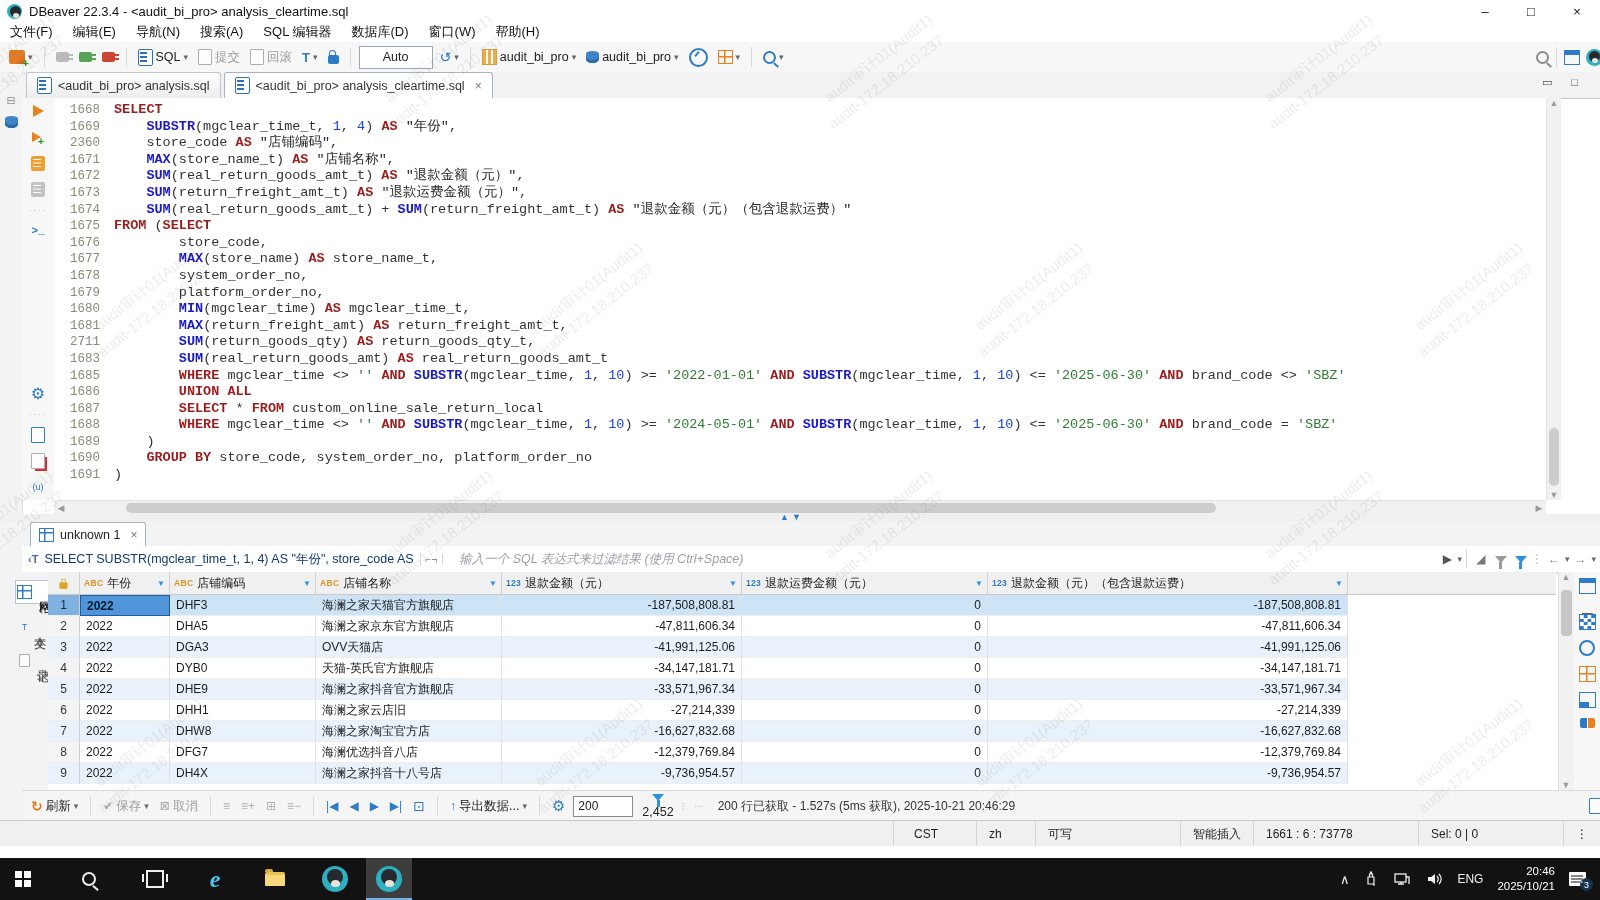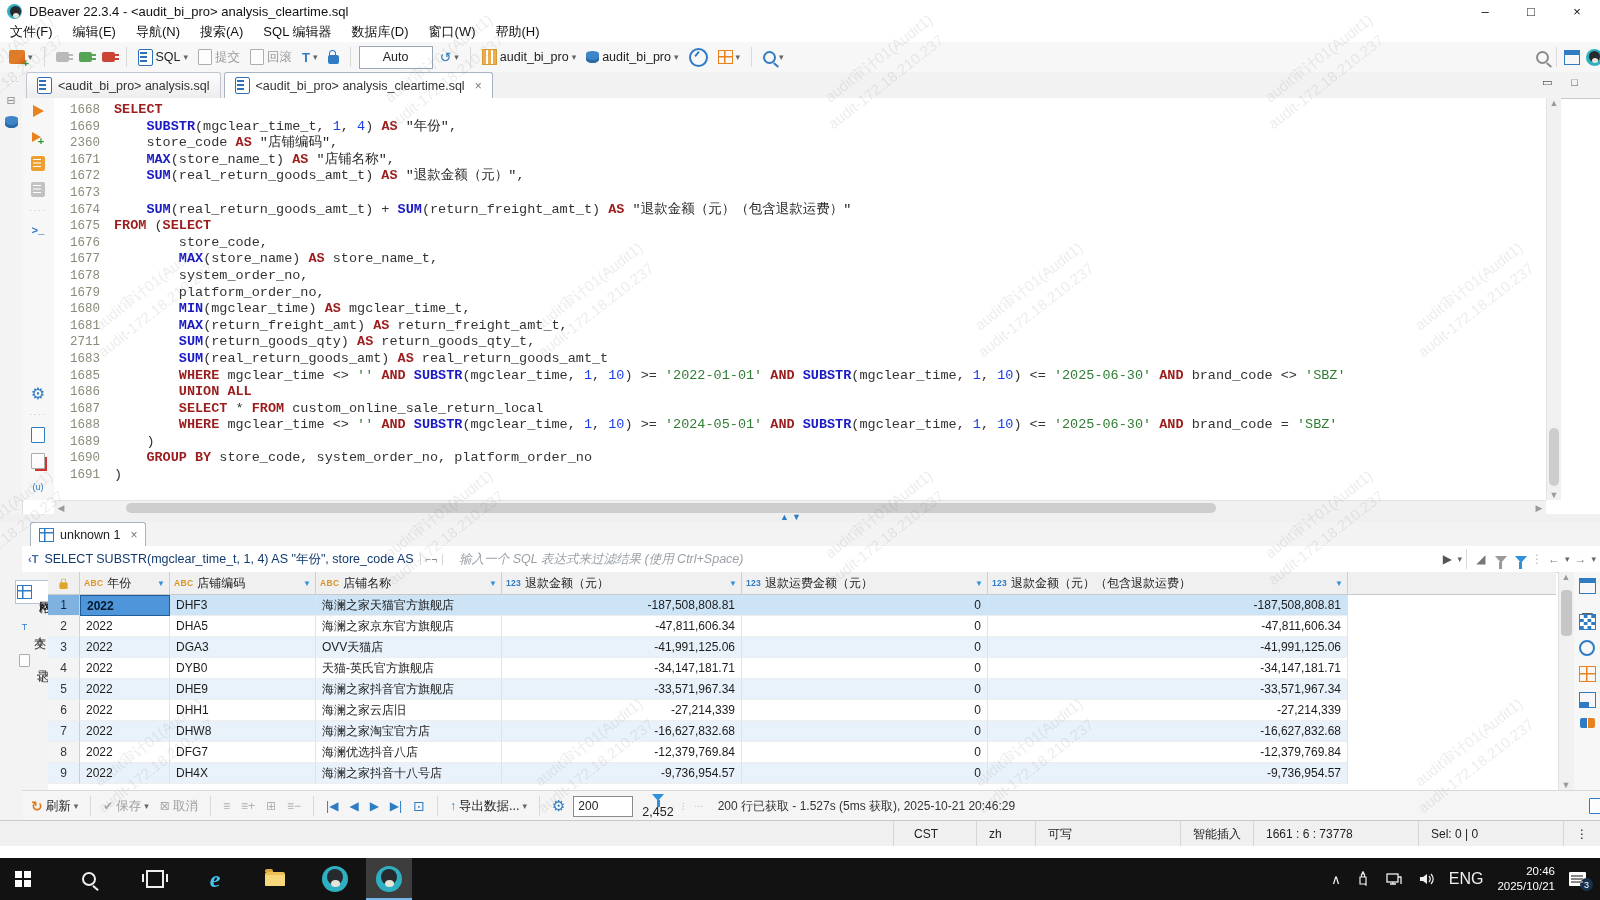--- a/index.html
+++ b/index.html
@@ -340,21 +340,21 @@
         <span style="color:#2f7bc4;font-size:9px;">(u)</span>
       </span>
   </div>
 
   <div class="abs editor" id="code">
       <div class="code-line"><span class="ln">1668</span><span class="cd"><span class="tk-k">SELECT</span></span></div>
       <div class="code-line"><span class="ln">1669</span><span class="cd"><span class="tk-t">    </span><span class="tk-f">SUBSTR</span><span class="tk-t">(mgclear_time_t, </span><span class="tk-n">1</span><span class="tk-t">, </span><span class="tk-n">4</span><span class="tk-t">) </span><span class="tk-k">AS</span><span class="tk-t"> </span><span class="tk-q">"年份"</span><span class="tk-t">,</span></span></div>
       <div class="code-line"><span class="ln">2360</span><span class="cd"><span class="tk-t">    store_code </span><span class="tk-k">AS</span><span class="tk-t"> </span><span class="tk-q">"店铺编码"</span><span class="tk-t">,</span></span></div>
       <div class="code-line"><span class="ln">1671</span><span class="cd"><span class="tk-t">    </span><span class="tk-f">MAX</span><span class="tk-t">(store_name_t) </span><span class="tk-k">AS</span><span class="tk-t"> </span><span class="tk-q">"店铺名称"</span><span class="tk-t">,</span></span></div>
       <div class="code-line"><span class="ln">1672</span><span class="cd"><span class="tk-t">    </span><span class="tk-f">SUM</span><span class="tk-t">(real_return_goods_amt_t) </span><span class="tk-k">AS</span><span class="tk-t"> </span><span class="tk-q">"退款金额（元）"</span><span class="tk-t">,</span></span></div>
-      <div class="code-line"><span class="ln">1673</span></div>
+      <div class="code-line"><span class="ln">1673</span><span class="cd"><span class="tk-t">    </span><span class="tk-f">SUM</span><span class="tk-t">(return_freight_amt_t) </span><span class="tk-k">AS</span><span class="tk-t"> </span><span class="tk-q">"退款运费金额（元）"</span><span class="tk-t">,</span></span></div>
       <div class="code-line"><span class="ln">1674</span><span class="cd"><span class="tk-t">    </span><span class="tk-f">SUM</span><span class="tk-t">(real_return_goods_amt_t) + </span><span class="tk-f">SUM</span><span class="tk-t">(return_freight_amt_t) </span><span class="tk-k">AS</span><span class="tk-t"> </span><span class="tk-q">"退款金额（元）（包含退款运费）"</span></span></div>
       <div class="code-line"><span class="ln">1675</span><span class="cd"><span class="tk-k">FROM</span><span class="tk-t"> (</span><span class="tk-k">SELECT</span></span></div>
       <div class="code-line"><span class="ln">1676</span><span class="cd"><span class="tk-t">        store_code,</span></span></div>
       <div class="code-line"><span class="ln">1677</span><span class="cd"><span class="tk-t">        </span><span class="tk-f">MAX</span><span class="tk-t">(store_name) </span><span class="tk-k">AS</span><span class="tk-t"> store_name_t,</span></span></div>
       <div class="code-line"><span class="ln">1678</span><span class="cd"><span class="tk-t">        system_order_no,</span></span></div>
       <div class="code-line"><span class="ln">1679</span><span class="cd"><span class="tk-t">        platform_order_no,</span></span></div>
       <div class="code-line"><span class="ln">1680</span><span class="cd"><span class="tk-t">        </span><span class="tk-f">MIN</span><span class="tk-t">(mgclear_time) </span><span class="tk-k">AS</span><span class="tk-t"> mgclear_time_t,</span></span></div>
       <div class="code-line"><span class="ln">1681</span><span class="cd"><span class="tk-t">        </span><span class="tk-f">MAX</span><span class="tk-t">(return_freight_amt) </span><span class="tk-k">AS</span><span class="tk-t"> return_freight_amt_t,</span></span></div>
       <div class="code-line"><span class="ln">2711</span><span class="cd"><span class="tk-t">        </span><span class="tk-f">SUM</span><span class="tk-t">(return_goods_qty) </span><span class="tk-k">AS</span><span class="tk-t"> return_goods_qty_t,</span></span></div>
       <div class="code-line"><span class="ln">1683</span><span class="cd"><span class="tk-t">        </span><span class="tk-f">SUM</span><span class="tk-t">(real_return_goods_amt) </span><span class="tk-k">AS</span><span class="tk-t"> real_return_goods_amt_t</span></span></div>
@@ -674,21 +674,21 @@
             <rect x="2" y="3" width="11" height="8" fill="none" stroke="#eee" stroke-width="1.3"></rect>
             <path d="M5 13h6 M8 11v2 M13 6h3v7" fill="none" stroke="#eee" stroke-width="1.3"></path>
           </svg>
         </span>
       <span class="i">
           <svg width="18" height="16" viewBox="0 0 18 16">
             <path d="M3 6v4h3l4 3V3L6 6z" fill="#eee"></path>
             <path d="M12 5c1.5 1.8 1.5 4.2 0 6 M14 3c2.6 3 2.6 7 0 10" fill="none" stroke="#eee" stroke-width="1.2"></path>
           </svg>
         </span>
-      <span class="glyph" style="font-size:16px;">ENG</span>
+      <span class="glyph" style="font-size:12px;">ENG</span>
       <span class="clock">
         <div>20:46</div>
         <div>2025/10/21</div>
       </span>
       <span class="notif">
           <span class="badge">3</span>
         </span>
     </span>
   </div>
 

